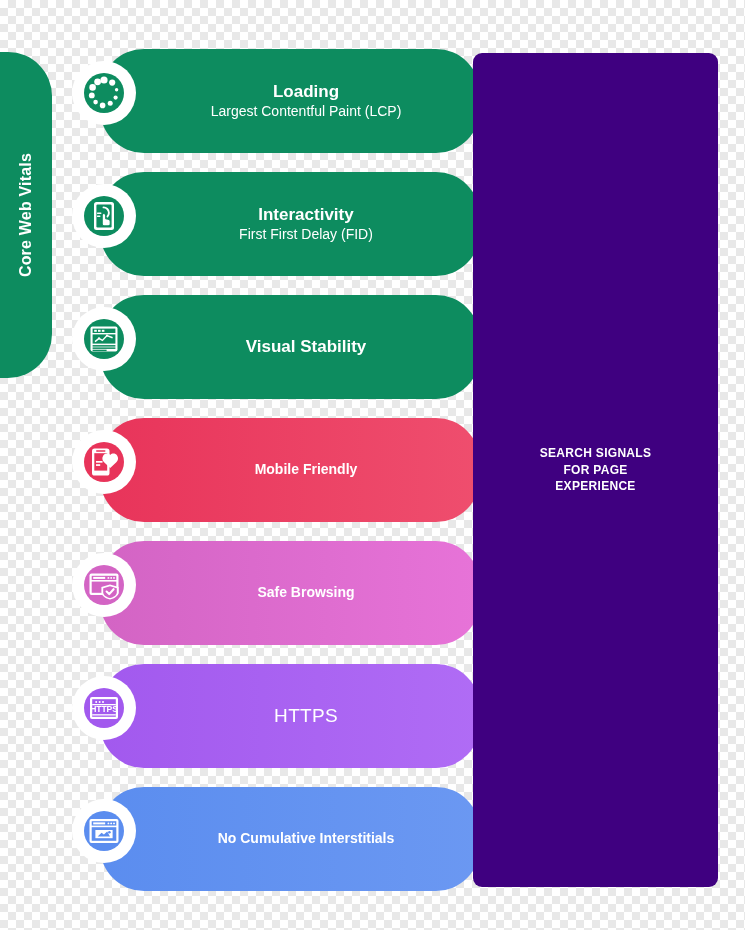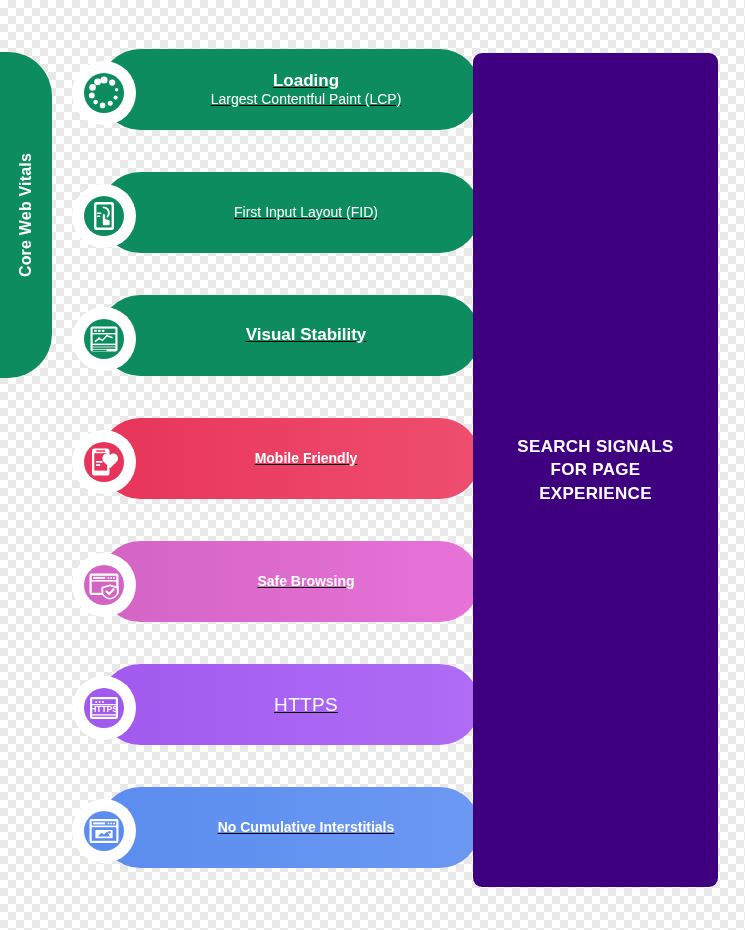--- a/index.html
+++ b/index.html
@@ -30,27 +30,26 @@
     white-space:nowrap;
     color:#ffffff;
     font-size:16px;
     font-weight:bold;
     letter-spacing:.2px;
   }
 
   
   .row{position:absolute;left:72px;height:88px;}
   .pill{
-    position:absolute;left:28px;top:0;width:380px;height:81px;
+    position:absolute;left:28px;top:0;width:380px;height:104px;
     border-radius:44px;
     display:flex;align-items:center;justify-content:center;
     box-sizing:border-box;
     padding-left:46px;padding-right:14px;
     text-align:center;
-    text-decoration:underline;
   }
   .pill-text{line-height:1.22;color:#ffffff;}
   .pill-title{font-size:17px;font-weight:bold;display:block;}
   .pill-sub{font-size:14px;font-weight:normal;display:block;}
   .pill-single{font-size:14px;font-weight:bold;display:block;}
   .pill-single.thin{font-weight:normal;font-size:19px;letter-spacing:.3px;}
 
   
   .badge{
     position:absolute;left:0;top:12px;
@@ -68,21 +67,21 @@
   .arrow svg{display:block;}
 
   
   .panel{
     position:absolute;left:473px;top:53px;width:245px;height:834px;
     background:#3f0080;
     border-radius:9px;
     display:flex;align-items:center;justify-content:center;
   }
   .panel-text{
-    color:#ffffff;font-size:17px;font-weight:bold;
+    color:#ffffff;font-size:12px;font-weight:bold;
     text-align:center;line-height:1.38;letter-spacing:.3px;
   }
 </style>
 </head>
 <body>
 
 <div id="stage">
 
   <div class="cwv-band">
     <div class="cwv-label">Core Web Vitals</div>
@@ -115,21 +114,22 @@
         </div>
         <div class="arrow">
           <svg width="40" height="28" viewBox="0 0 40 28">
     <path d="M2 14 h24 M22 5 l13 9 l-13 9 z" fill="#2b2b2b" stroke="#2b2b2b" stroke-width="4.4" stroke-linejoin="round" stroke-linecap="butt"></path>
   </svg>
         </div>
       </div>
       <div class="row" style="top: 172px;">
         <div class="pill" style="background: linear-gradient(90deg, rgb(13, 140, 95) 0%, rgb(13, 140, 95) 100%);">
           <div class="pill-text">
-            <span class="pill-sub">First Input Layout (FID)</span>
+            <span class="pill-title">Interactivity</span>
+            <span class="pill-sub">First First Delay (FID)</span>
           </div>
         </div>
         <div class="badge">
           <span>
     <svg width="42" height="42" viewBox="0 0 42 42">
       <circle cx="21" cy="21" r="20" fill="#0d8c5f"></circle>
       <rect x="11" y="7" width="20" height="28" rx="2.5" fill="#fff"></rect>
       <rect x="13.4" y="9.6" width="15.2" height="22.8" rx="1.2" fill="#0d8c5f"></rect>
       <path d="M20.5 12.4 a5.4 5.4 0 0 1 5.4 5.4 a5.4 5.4 0 0 1 -1.5 3.7" fill="none" stroke="#fff" stroke-width="1.9" stroke-linecap="round"></path>
       <path d="M19.2 28.9 v-8.6 a1.75 1.75 0 0 1 3.5 0 v3.3

